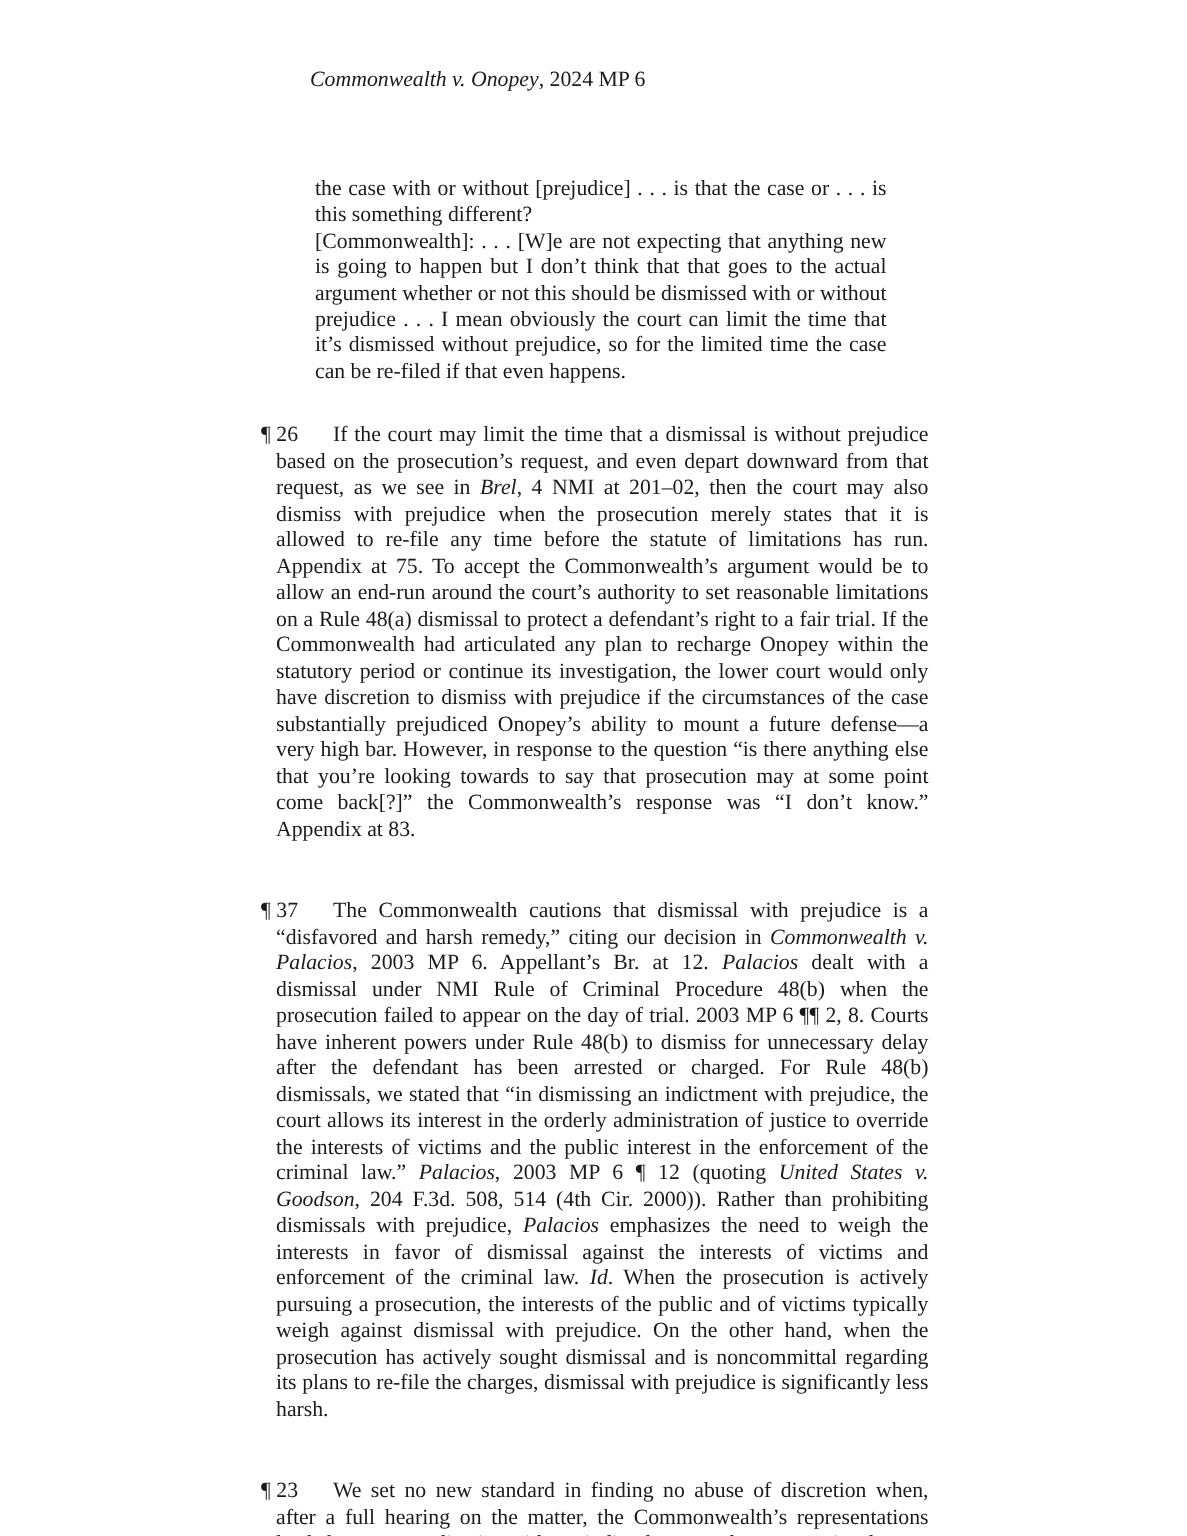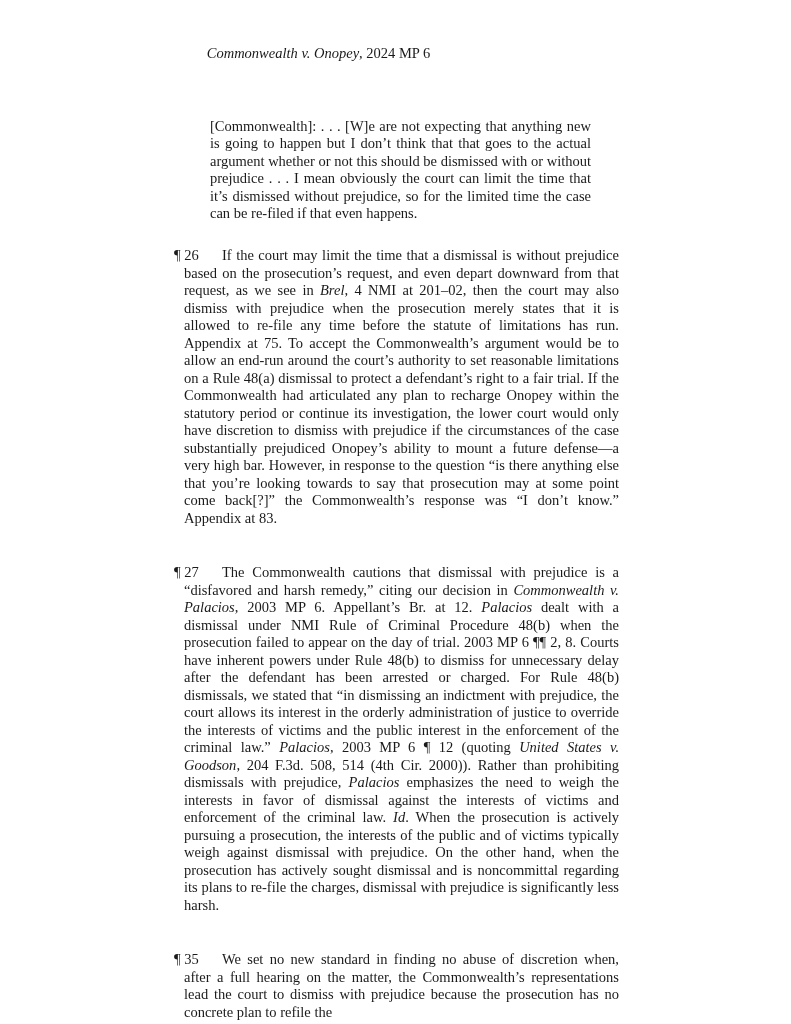--- a/index.html
+++ b/index.html
@@ -29,33 +29,34 @@
 </style>
 </head>
 <body>
 
 <div class="header">
   <i>Commonwealth v. Onopey</i><span>, 2024 MP 6</span>
 </div>
 
 <div class="page">
   <div class="bq">
+    <p>the case with or without [prejudice] . . . is that the case or . . . is this something different?</p>
     <p>[Commonwealth]: . . . [W]e are not expecting that anything new is going to happen but I don’t think that that goes to the actual argument whether or not this should be dismissed with or without prejudice . . . I mean obviously the court can limit the time that it’s dismissed without prejudice, so for the limited time the case can be re-filed if that even happens.</p>
   </div>
   <div class="gap"></div>
 
   <div class="para">
     <span class="pnum">¶ 26</span>
     <span class="indent"></span><span class="body"><span>If the court may limit the time that a dismissal is without prejudice based on the prosecution’s request, and even depart downward from that request, as we see in </span><i>Brel</i><span>, 4 NMI at 201–02, then the court may also dismiss with prejudice when the prosecution merely states that it is allowed to re-file any time before the statute of limitations has run. Appendix at 75. To accept the Commonwealth’s argument would be to allow an end-run around the court’s authority to set reasonable limitations on a Rule 48(a) dismissal to protect a defendant’s right to a fair trial. If the Commonwealth had articulated any plan to recharge Onopey within the statutory period or continue its investigation, the lower court would only have discretion to dismiss with prejudice if the circumstances of the case substantially prejudiced Onopey’s ability to mount a future defense—a very high bar. However, in response to the question “is there anything else that you’re looking towards to say that prosecution may at some point come back[?]” the Commonwealth’s response was “I don’t know.” Appendix at 83.</span></span>
   </div>
   <div class="gap"></div>
 
   <div class="para">
-    <span class="pnum">¶ 27</span>
+    <span class="pnum">¶ 37</span>
     <span class="indent"></span><span class="body"><span>The Commonwealth cautions that dismissal with prejudice is a “disfavored and harsh remedy,” citing our decision in </span><i>Commonwealth v. Palacios</i><span>, 2003 MP 6. Appellant’s Br. at 12. </span><i>Palacios</i><span> dealt with a dismissal under NMI Rule of Criminal Procedure 48(b) when the prosecution failed to appear on the day of trial. 2003 MP 6 ¶¶ 2, 8. Courts have inherent powers under Rule 48(b) to dismiss for unnecessary delay after the defendant has been arrested or charged. For Rule 48(b) dismissals, we stated that “in dismissing an indictment with prejudice, the court allows its interest in the orderly administration of justice to override the interests of victims and the public interest in the enforcement of the criminal law.” </span><i>Palacios</i><span>, 2003 MP 6 ¶ 12 (quoting </span><i>United States v. Goodson</i><span>, 204 F.3d. 508, 514 (4th Cir. 2000)). Rather than prohibiting dismissals with prejudice, </span><i>Palacios</i><span> emphasizes the need to weigh the interests in favor of dismissal against the interests of victims and enforcement of the criminal law. </span><i>Id</i><span>. When the prosecution is actively pursuing a prosecution, the interests of the public and of victims typically weigh against dismissal with prejudice. On the other hand, when the prosecution has actively sought dismissal and is noncommittal regarding its plans to re-file the charges, dismissal with prejudice is significantly less harsh.</span></span>
   </div>
   <div class="gap"></div>
 
   <div class="para">
-    <span class="pnum">¶ 35</span>
+    <span class="pnum">¶ 23</span>
     <span class="indent"></span><span class="body"><span>We set no new standard in finding no abuse of discretion when, after a full hearing on the matter, the Commonwealth’s representations lead the court to dismiss with prejudice because the prosecution has no concrete plan to refile the</span></span>
   </div>
 </div>
 
 </body></html>

